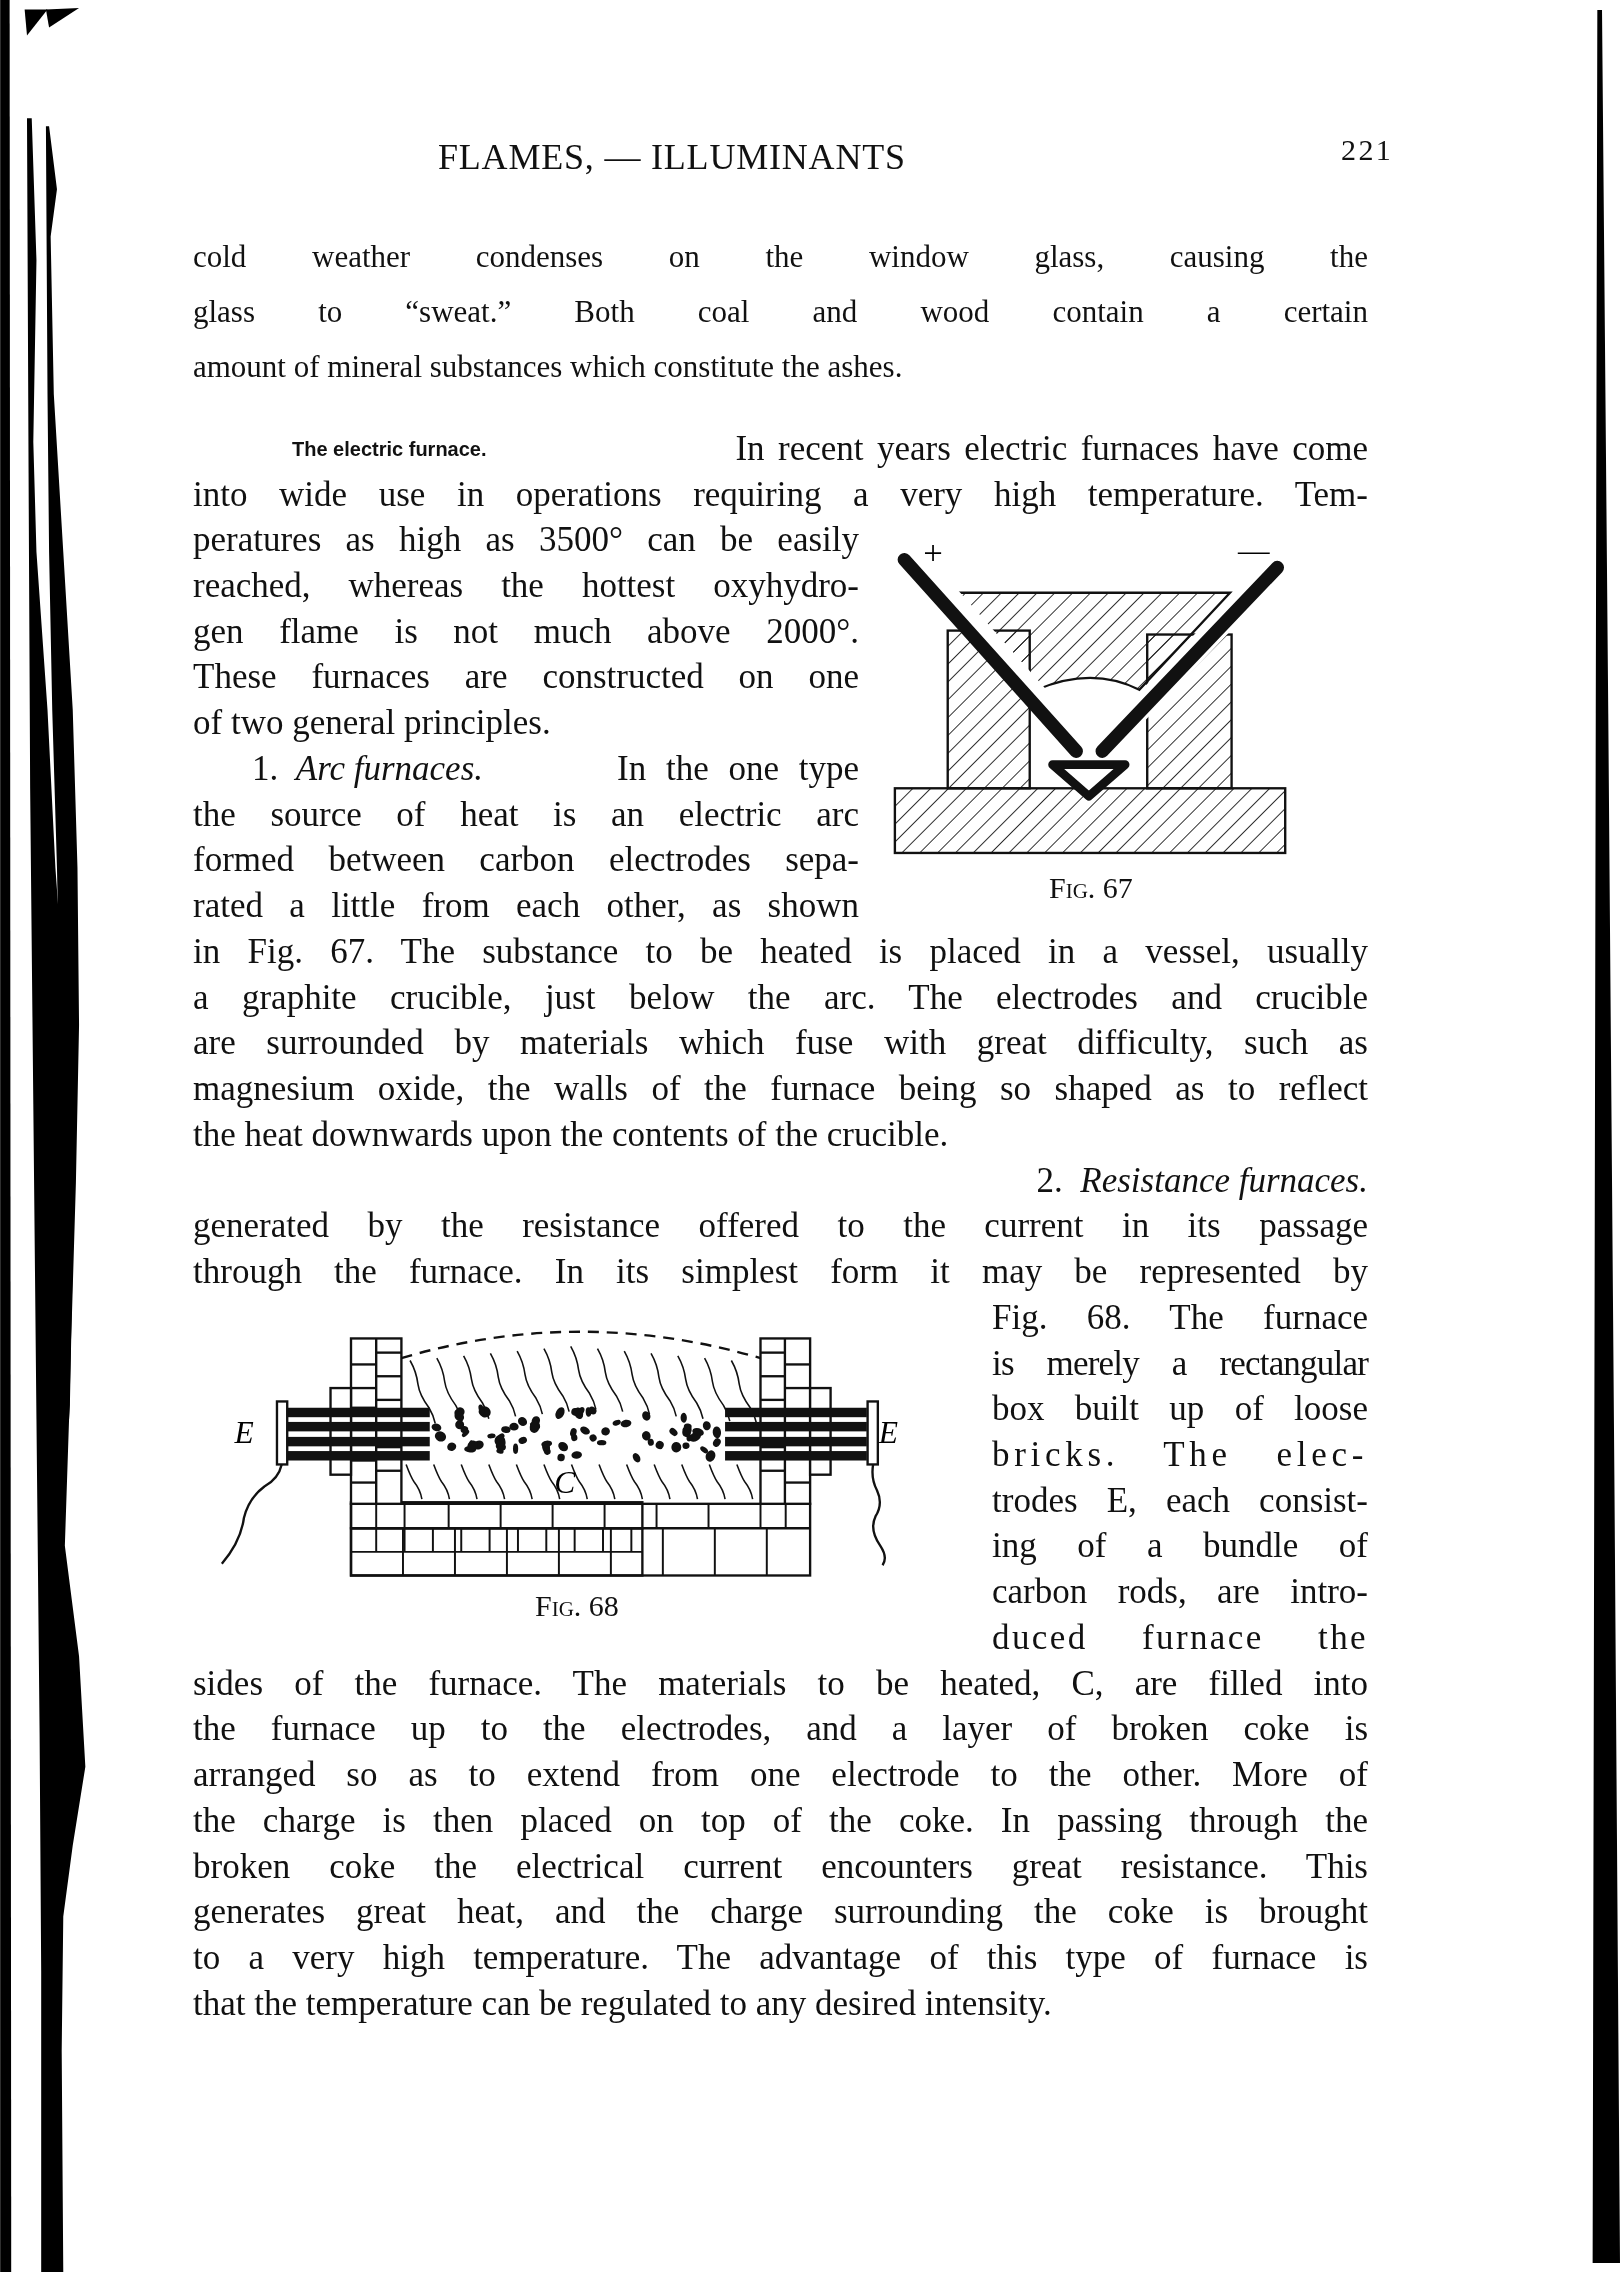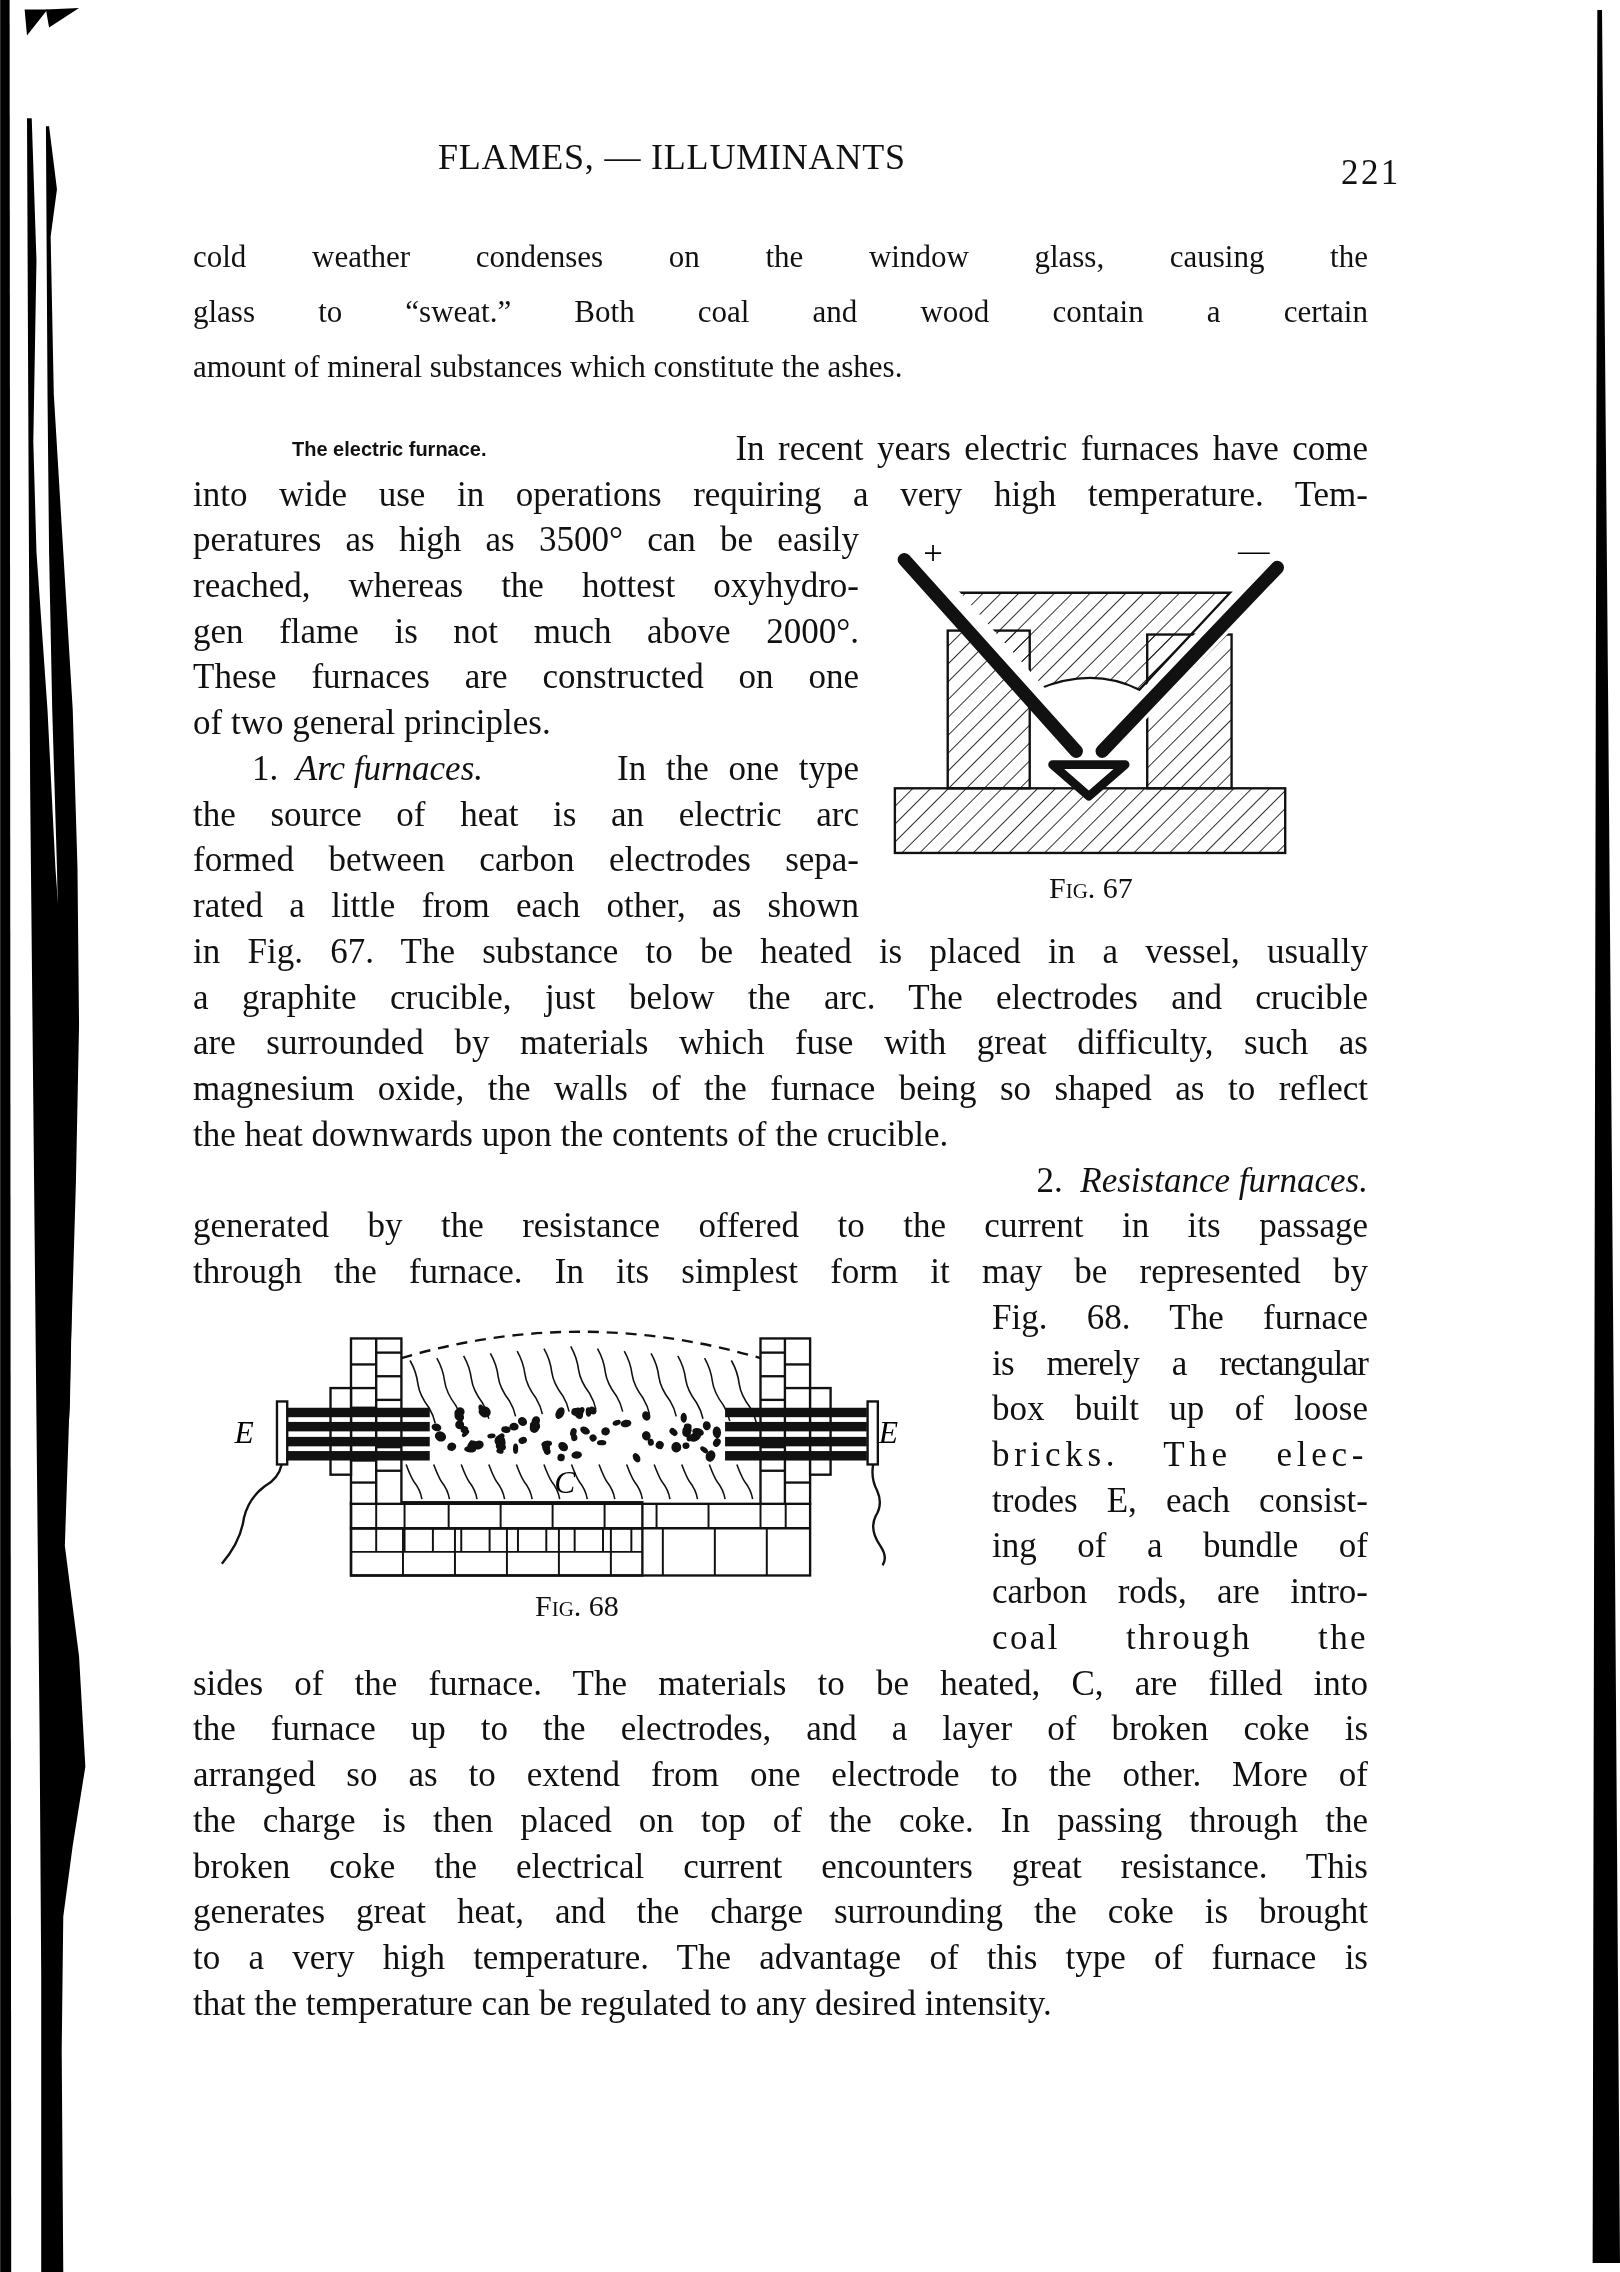--- a/index.html
+++ b/index.html
@@ -5,21 +5,21 @@
   html, body { margin:0; padding:0; background:#ffffff; }
   body { width:1620px; height:2273px; position:relative; overflow:hidden;
          font-family:"Liberation Serif","DejaVu Serif",serif; color:#111; }
   .abs { position:absolute;text-align:right; }
   .line { position:absolute; white-space:nowrap; font-size:35px; line-height:46px; }
   .just { text-align:justify; text-align-last:justify; }
   .big { font-size:31px; line-height:55px; }
   .it { font-style:italic; }
   .bold { font-weight:bold; font-family:"Liberation Sans","DejaVu Sans",sans-serif; font-size:20px;margin-left:40px; }
   #header-title { left:438px; top:136px; font-size:36px; letter-spacing:0.8px; }
-  #page-number { left:1341px; top:153px; font-size:35px; letter-spacing:2.4px; }
+  #page-number { left:1341px; top:133px; font-size:30px; letter-spacing:2.4px; }
   .caption { font-size:30px; font-variant:small-caps; }
   svg { position:absolute; overflow:visible; }
 </style>
 </head>
 <body>
 
 <svg style="left:0;top:0" width="95" height="2273" viewBox="0 0 120 2882">
   <path d="M0,0 L12,0 L14,2882 L0,2882 Z" fill="#000"></path>
   <path d="M31,12 L60,12 L34,45 Z" fill="#000"></path>
   <path d="M58,12 L100,10 L62,35 Z" fill="#000"></path>
@@ -71,21 +71,21 @@
   <div class="line just" style="left:193px;top:1203px;width:1175px">generated by the resistance offered to the current in its passage</div>
   <div class="line just" style="left:193px;top:1249px;width:1175px">through the furnace. In its simplest form it may be represented by</div>
 
   <div class="line just" style="left:992px;top:1295px;width:376px">Fig. 68. The furnace</div>
   <div class="line just" style="left:992px;top:1341px;width:376px;letter-spacing:-0.8px">is merely a rectangular</div>
   <div class="line just" style="left:992px;top:1386px;width:376px">box built up of loose</div>
   <div class="line just" style="left:992px;top:1432px;width:376px;letter-spacing:4.7px">bricks. The elec-</div>
   <div class="line just" style="left:992px;top:1478px;width:376px">trodes E, each consist-</div>
   <div class="line just" style="left:992px;top:1523px;width:376px">ing of a bundle of</div>
   <div class="line just" style="left:992px;top:1569px;width:376px">carbon rods, are intro-</div>
-  <div class="line just" style="left:992px;top:1615px;width:376px;letter-spacing:2.4px">coal through the</div>
+  <div class="line just" style="left:992px;top:1615px;width:376px;letter-spacing:2.4px">duced furnace the</div>
 
   <div class="line just" style="left:193px;top:1661px;width:1175px">sides of the furnace. The materials to be heated, C, are filled into</div>
   <div class="line just" style="left:193px;top:1706px;width:1175px">the furnace up to the electrodes, and a layer of broken coke is</div>
   <div class="line just" style="left:193px;top:1752px;width:1175px">arranged so as to extend from one electrode to the other. More of</div>
   <div class="line just" style="left:193px;top:1798px;width:1175px">the charge is then placed on top of the coke. In passing through the</div>
   <div class="line just" style="left:193px;top:1844px;width:1175px">broken coke the electrical current encounters great resistance. This</div>
   <div class="line just" style="left:193px;top:1889px;width:1175px">generates great heat, and the charge surrounding the coke is brought</div>
   <div class="line just" style="left:193px;top:1935px;width:1175px">to a very high temperature. The advantage of this type of furnace is</div>
   <div class="line" style="left:193px;top:1981px">that the temperature can be regulated to any desired intensity.</div>
 </div>

